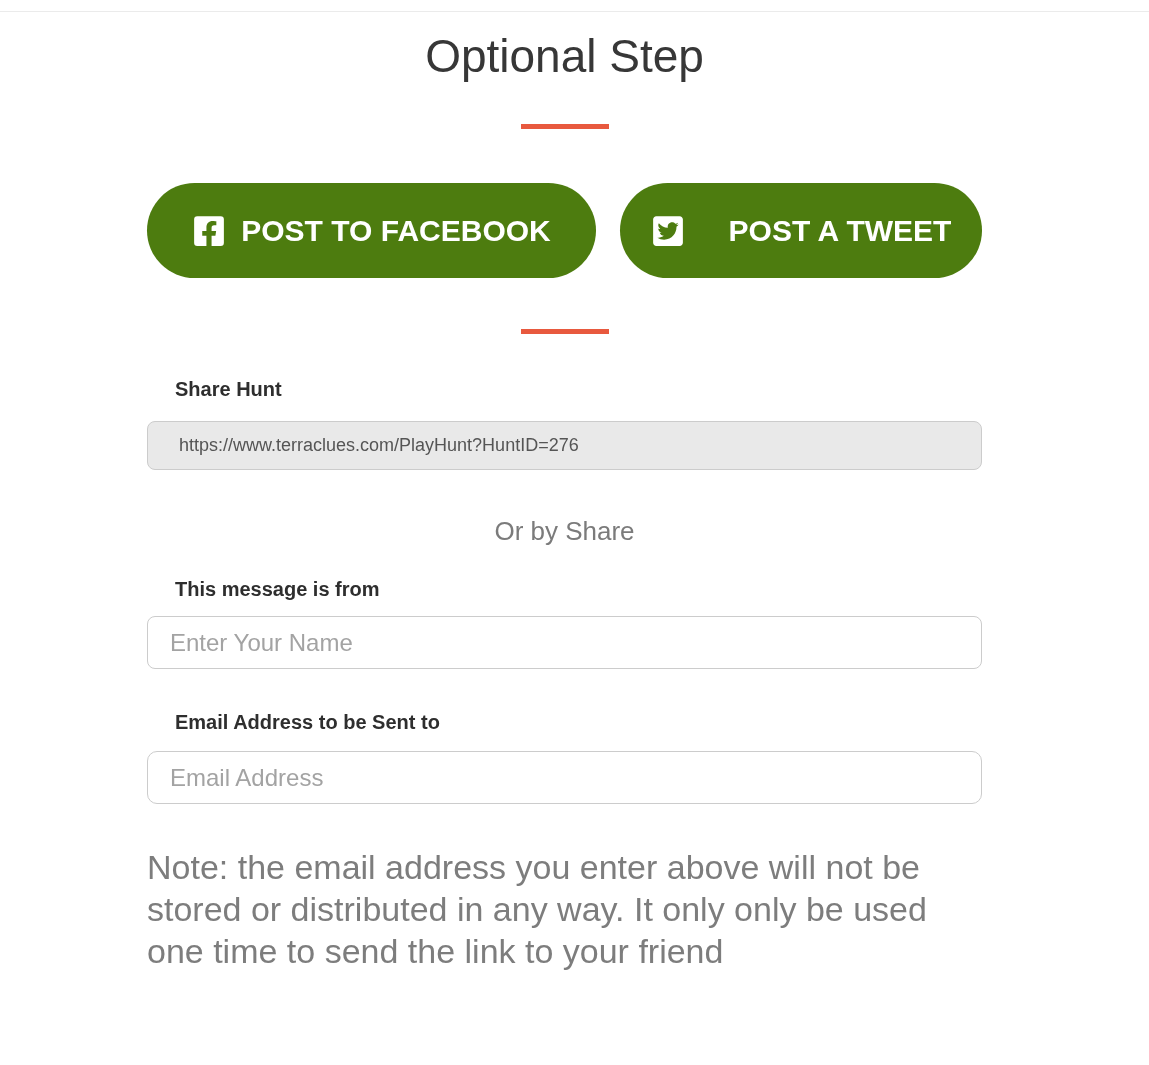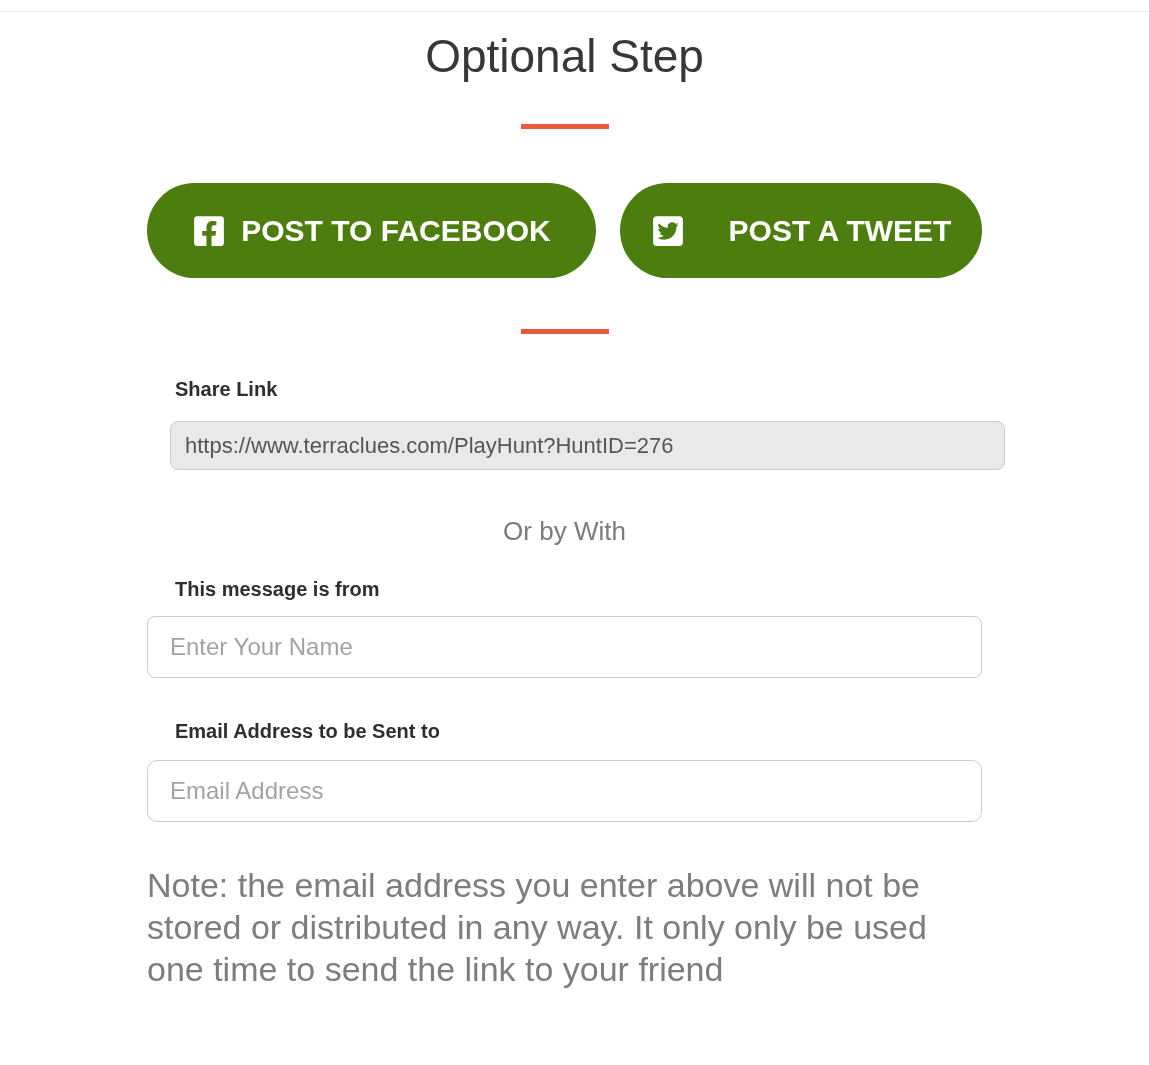--- a/index.html
+++ b/index.html
@@ -81,27 +81,26 @@
     font-family: inherit;
     border: 1px solid #cccccc;
     border-radius: 8px;
     outline: none;
   }
   .share-input {
     margin-top: 19px;
     height: 49px;
     background: #e9e9e9;
     color: #555555;
-    font-size: 22px;
-    padding: 0 14px;
-    margin-left: 23px;
+    font-size: 18px;
+    padding: 0 31px;
   }
   .user-input {
     margin-top: 14px;
-    height: 62px;
+    height: 53px;
     background: #ffffff;
     color: #8b5cf6;
     font-size: 24px;
     padding: 0 22px;
   }
   .user-input.email { margin-top: 16px; border-radius: 10px; }
   .user-input::placeholder { color: #a3a3a3; opacity: 1; }
   .or-email-heading {
     margin-top: 44px;
     font-size: 26px;
@@ -142,24 +141,24 @@
         <svg viewBox="0 0 448 512" aria-hidden="true">
             <path d="M400 32H48C21.5 32 0 53.5 0 80v352c0 26.5 21.5 48 48 48h352c26.5 0 48-21.5 48-48V80c0-26.5-21.5-48-48-48zm-48.9 158.8c.2 2.8.2 5.7.2 8.5 0 86.7-66 186.6-186.6 186.6-37.2 0-71.7-10.8-100.7-29.4 5.3.6 10.4.8 15.8.8 30.7 0 58.9-10.4 81.4-28-28.8-.6-53-19.5-61.3-45.5 10.1 1.5 19.2 1.5 29.6-1.2-30-6.1-52.5-32.5-52.5-64.4v-.8c8.7 4.9 18.9 7.9 29.6 8.3a65.447 65.447 0 0 1-29.2-54.6c0-12.2 3.2-23.4 8.9-33.1 32.3 39.8 80.8 65.8 135.2 68.6-9.3-44.5 24-80.6 64-80.6 18.9 0 35.9 7.9 47.9 20.7 14.8-2.8 29-8.3 41.6-15.8-4.9 15.2-15.2 28-28.8 36.1 13.2-1.4 26-5.1 37.8-10.2-8.9 13.1-20.1 24.7-32.9 34z"></path>
           </svg>
       </span>
       <span>POST A TWEET</span>
     </button>
   </div>
 
   <div class="accent-divider second"></div>
 
-  <div class="form-label">Share Link</div>
+  <div class="form-label">Share Hunt</div>
   <input class="text-input share-input" type="text" readonly="" value="https://www.terraclues.com/PlayHunt?HuntID=276" style="">
 
-  <div class="or-email-heading">Or by With</div>
+  <div class="or-email-heading">Or by Share</div>
 
   <div class="form-label tight">This message is from</div>
   <input class="text-input user-input" type="text" placeholder="Enter Your Name" style="">
 
   <div class="form-label mid">Email Address to be Sent to</div>
   <input class="text-input user-input email" type="text" placeholder="Email Address" style="">
 
   <div class="note-text">Note: the email address you enter above will not be stored or distributed in any way. It only only be used one time to send the link to your friend</div>
 
 </div>

